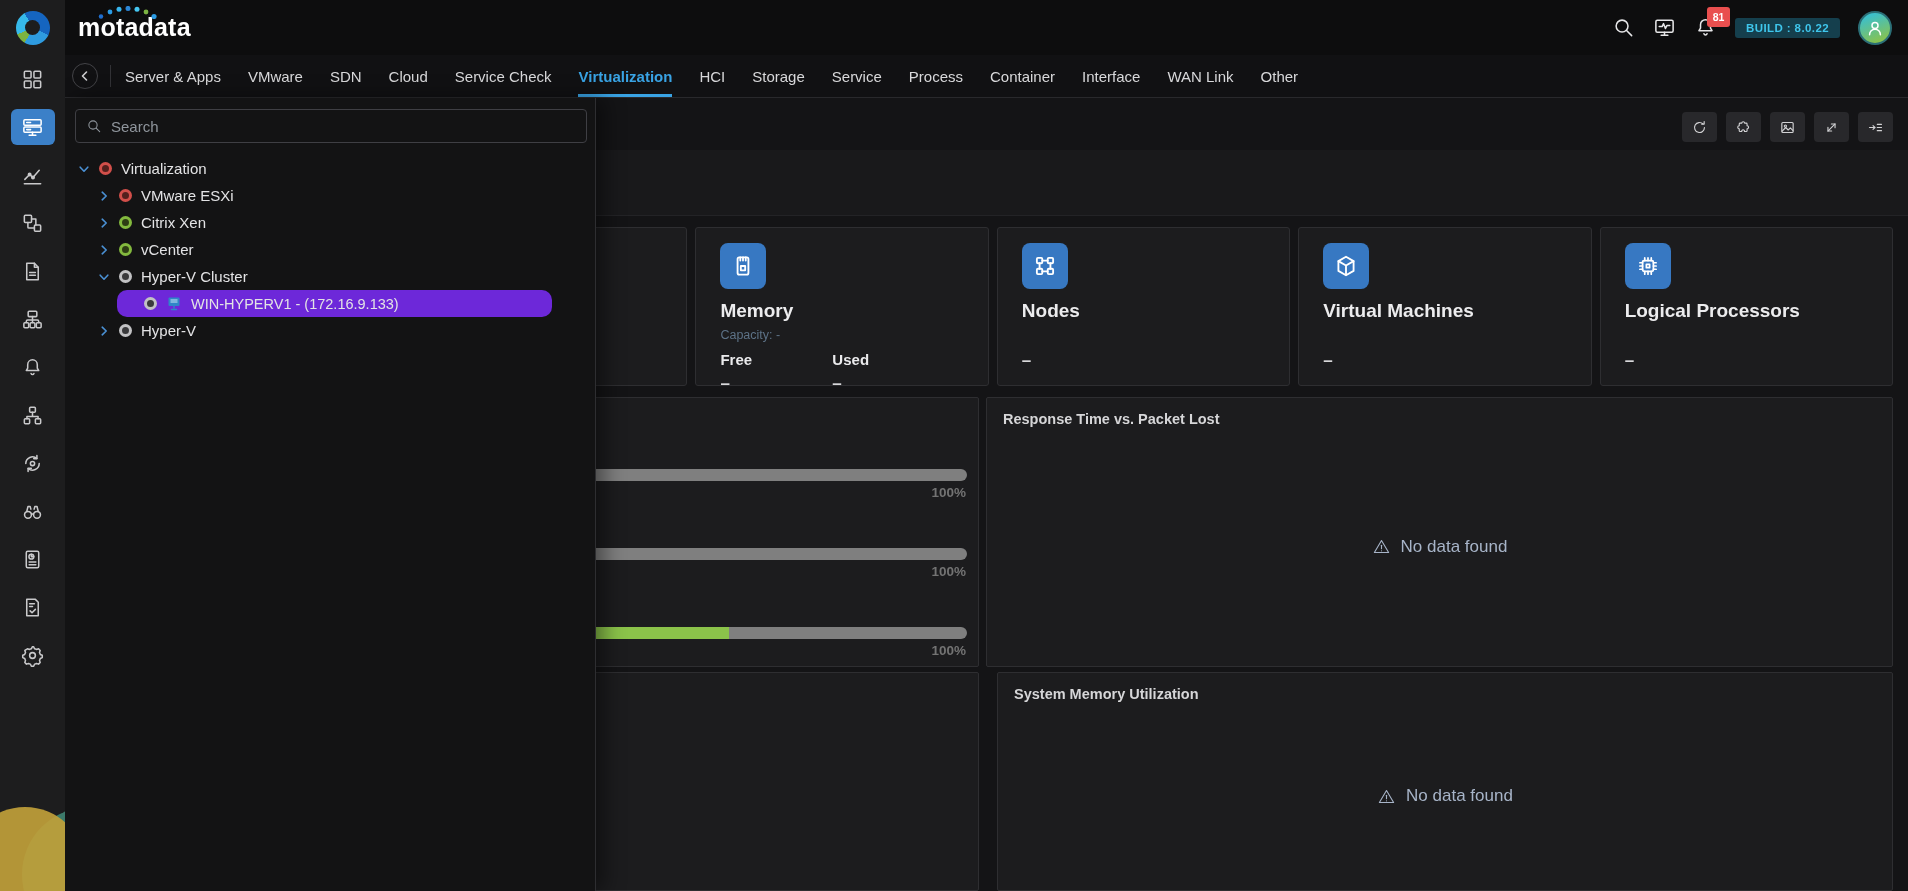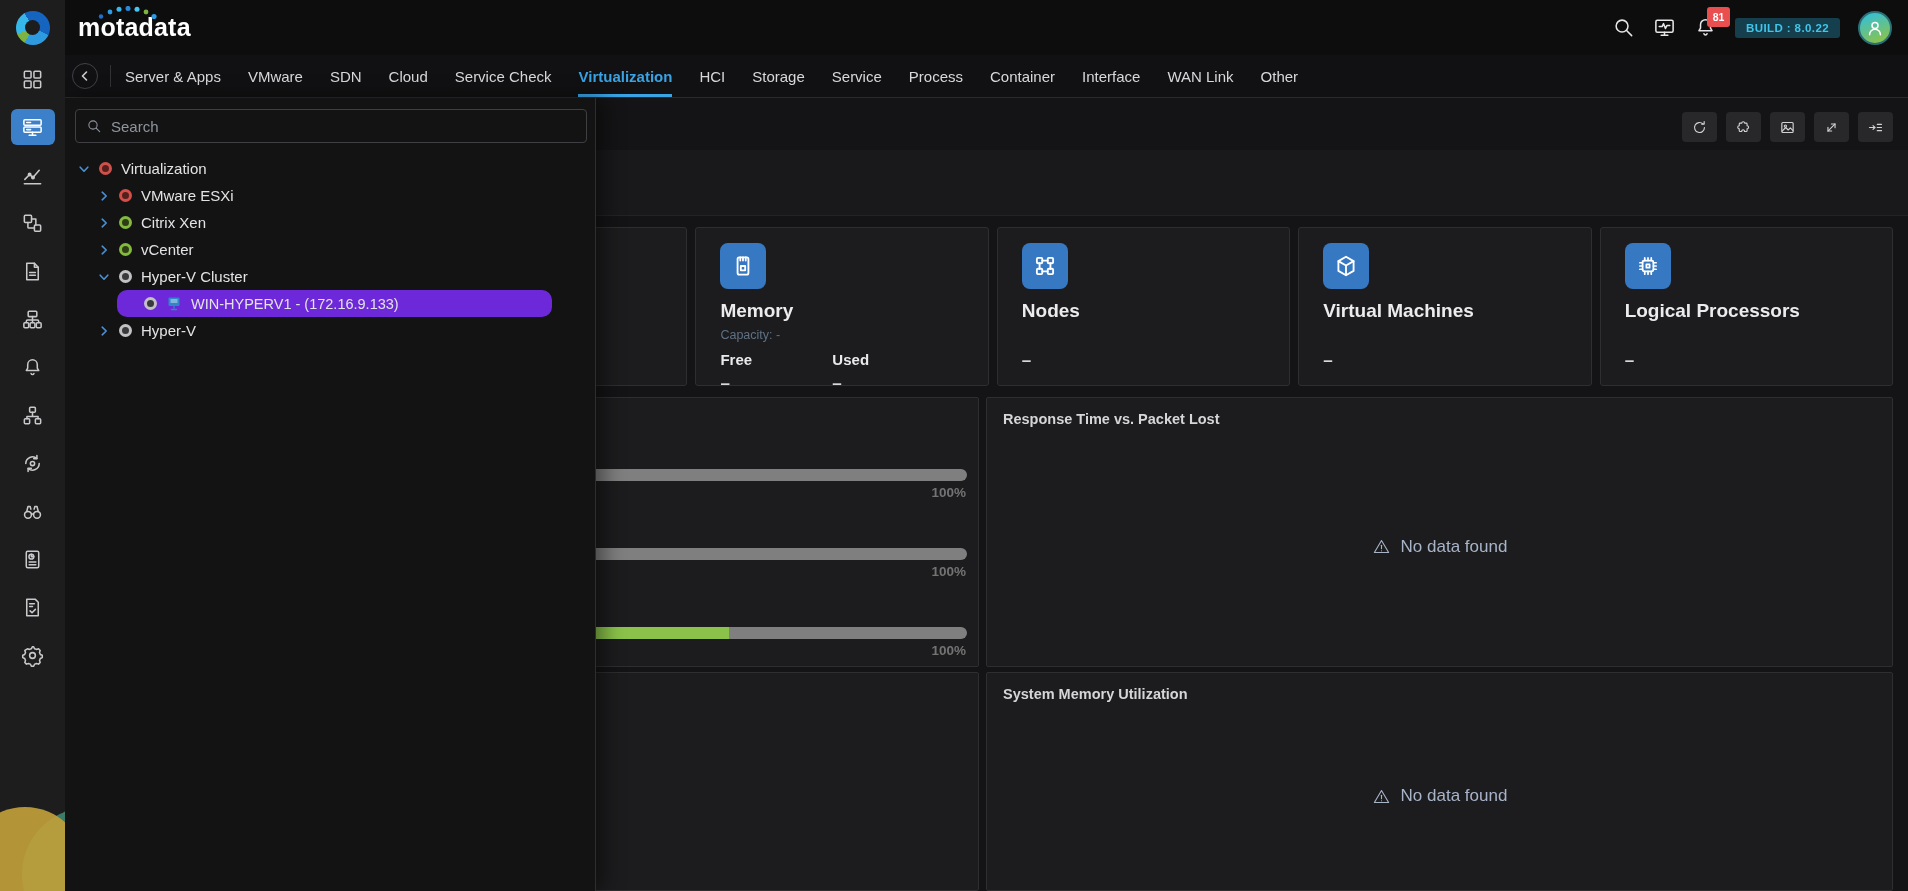--- a/index.html
+++ b/index.html
@@ -88,21 +88,21 @@
   .card-icon svg { width:26px; height:26px; }
   .card-title { margin-top:11px; font-size:19px; font-weight:600; color:#ececee; }
   .card-sub { margin-top:6px; font-size:12.5px; color:#5d7287; font-weight:400; }
   .card-cols { margin-top:9px; display:flex; }
   .card-col { width:46%; }
   .col-label { font-size:15px; font-weight:700; color:#eaeaec; }
   .dash-val { margin-top:7px; font-size:17px; font-weight:800; color:#d8d8da; line-height:1; }
   .card-bottom-dash { margin-top:auto; margin-bottom:4px; font-size:17px; font-weight:800; color:#d8d8da; line-height:1; }
 
   .row2 { position:absolute; top:397px; left:376px; right:15px; height:270px; display:flex; gap:7px; }
-  .row3 { position:absolute; top:672px; left:376px; right:15px; bottom:0; display:flex; gap:7px; }
+  .row3 { position:absolute; top:672px; left:376px; right:15px; bottom:0; display:flex; gap:18px; }
   .panel { background:#1c1c1e; border:1px solid #2e2e31; border-radius:2px; }
   .bars-panel { width:603px; flex:0 0 auto; position:relative; }
   .bar-row { position:absolute; left:132px; right:11px; }
   .bar-track { height:12px; border-radius:6px; overflow:hidden; }
   .bar-fill { height:100%; border-radius:6px 0 0 6px; }
   .bar-label { position:absolute; right:1px; top:16px; font-size:13.5px; font-weight:600; color:#737373; }
   .chart-panel { flex:1 1 auto; display:flex; flex-direction:column; }
   .panel-title { padding:13px 16px 0 16px; font-size:14.5px; font-weight:700; color:#d6d6d8; }
   .panel-empty { flex:1; display:flex; align-items:center; justify-content:center; gap:10px; color:#a7b4c8; font-size:17px; }
   .panel-empty svg { width:19px; height:19px; stroke-width:1.4; }

